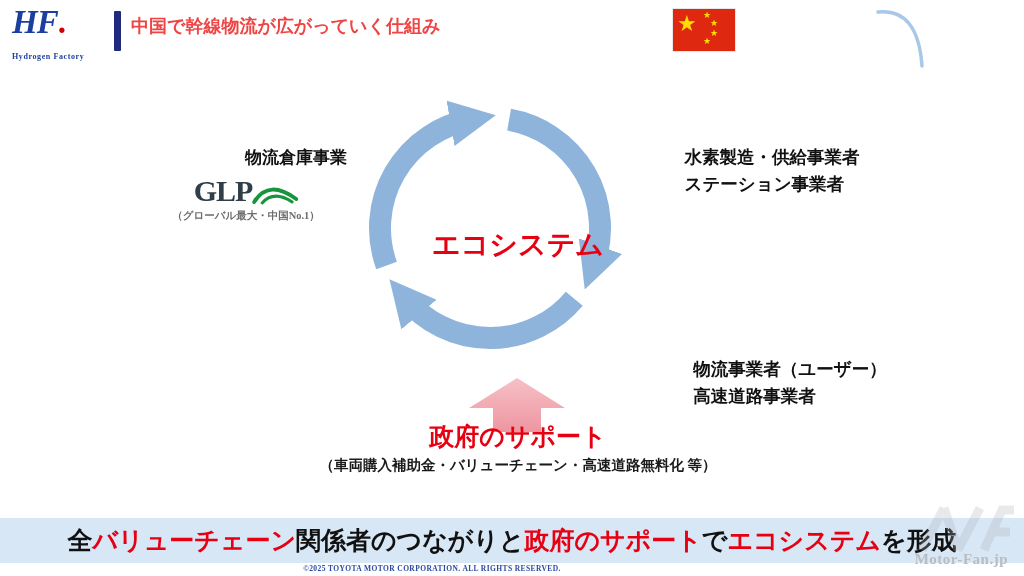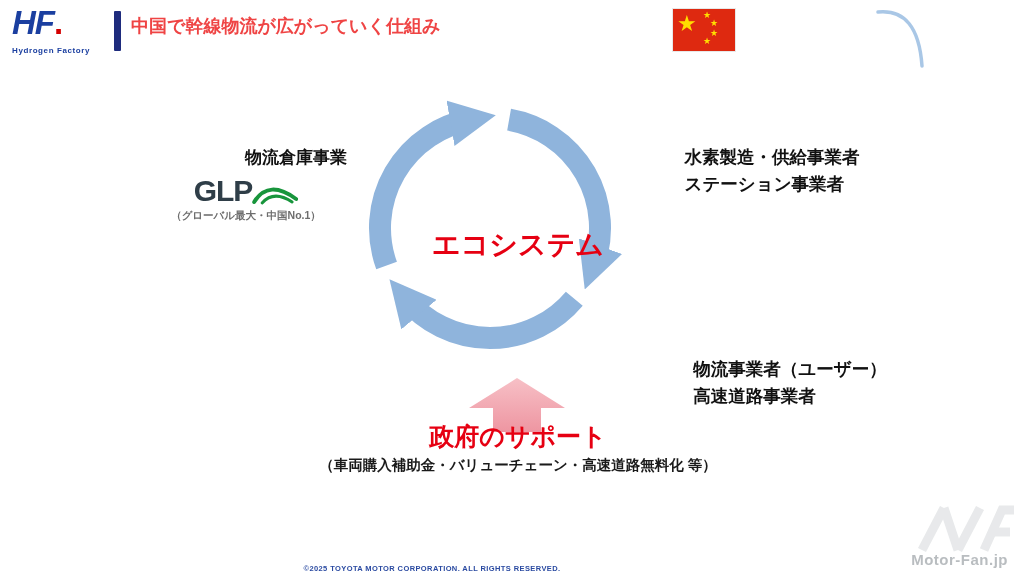--- a/index.html
+++ b/index.html
@@ -1,24 +1,24 @@
 <!DOCTYPE html>
 <html><head>
 <meta charset="utf-8">
 <style>
   html,body{margin:0;padding:0;background:#fff;}
   #slide{
     position:relative;width:1024px;height:576px;background:#ffffff;
-    overflow:hidden;font-family:Liberation Sans, sans-serif;
+    overflow:hidden;font-family:Liberation Serif, serif;
   }
   
   .logo-block{position:absolute;left:12px;top:6px;width:96px;text-align:left;}
   .logo-mark{font-size:33px;font-weight:bold;font-style:italic;color:#1b3fa0;line-height:1;letter-spacing:-1px;}
   .logo-dot{color:#d40000;font-style:normal;}
-  .logo-sub{font-size:8px;font-weight:bold;letter-spacing:0.6px;color:#1b3fa0;margin-top:7px;}
+  .logo-sub{font-size:8px;font-weight:bold;letter-spacing:0.6px;color:#1b3fa0;margin-top:13px;}
   .title-accent{position:absolute;left:114px;top:11px;width:7px;height:40px;background:#1e2b7d;border-radius:1px;}
   .page-title{position:absolute;left:131px;top:14px;font-size:18px;font-weight:bold;color:#ef4444;white-space:nowrap;}
   .flag{position:absolute;left:673px;top:9px;width:62px;height:42px;background:#de2910;box-shadow:0 0 0 1px #e8e8e8;}
   .flag .star{position:absolute;color:#ffde00;line-height:1;}
   .star-big{left:4px;top:4px;font-size:22px;}
   .star-s1{left:30px;top:2px;font-size:9px;}
   .star-s2{left:37px;top:10px;font-size:9px;}
   .star-s3{left:37px;top:20px;font-size:9px;}
   .star-s4{left:30px;top:28px;font-size:9px;}
   .corner-swoosh{position:absolute;right:96px;top:4px;}
@@ -124,20 +124,25 @@
     <span class="node-line">物流事業者（ユーザー）</span>
     <span class="node-line">高速道路事業者</span>
   </div>
 
   <svg class="support-arrow" width="96" height="54" viewBox="0 0 96 54">
     <polygon points="48,0 96,30 72,30 72,54 24,54 24,30 0,30" fill="url(#pinkgrad)" opacity="0.9"></polygon>
   </svg>
   <div class="support-label">政府のサポート</div>
   <div class="support-caption">（車両購入補助金・バリューチェーン・高速道路無料化 等）</div>
 
+  <div class="banner">
+    <div class="banner-text">
+      <span class="seg-black">全</span><span class="seg-red">バリューチェーン</span><span class="seg-black">関係者のつながりと</span><span class="seg-red">政府のサポート</span><span class="seg-black">で</span><span class="seg-red">エコシステム</span><span class="seg-black">を形成</span>
+    </div>
+  </div>
 
   <div class="footer">©2025 TOYOTA MOTOR CORPORATION. ALL RIGHTS RESERVED.</div>
 
   <svg class="watermark-logo" width="104" height="50" viewBox="0 0 104 50">
     <g fill="none" stroke="#aab0b4" stroke-width="9" opacity="0.55">
       <path d="M8 46 L30 4"></path>
       <path d="M30 4 L44 46"></path>
       <path d="M44 46 L66 4"></path>
       <path d="M70 46 L88 6 L100 6"></path>
       <path d="M78 28 L96 28"></path>

